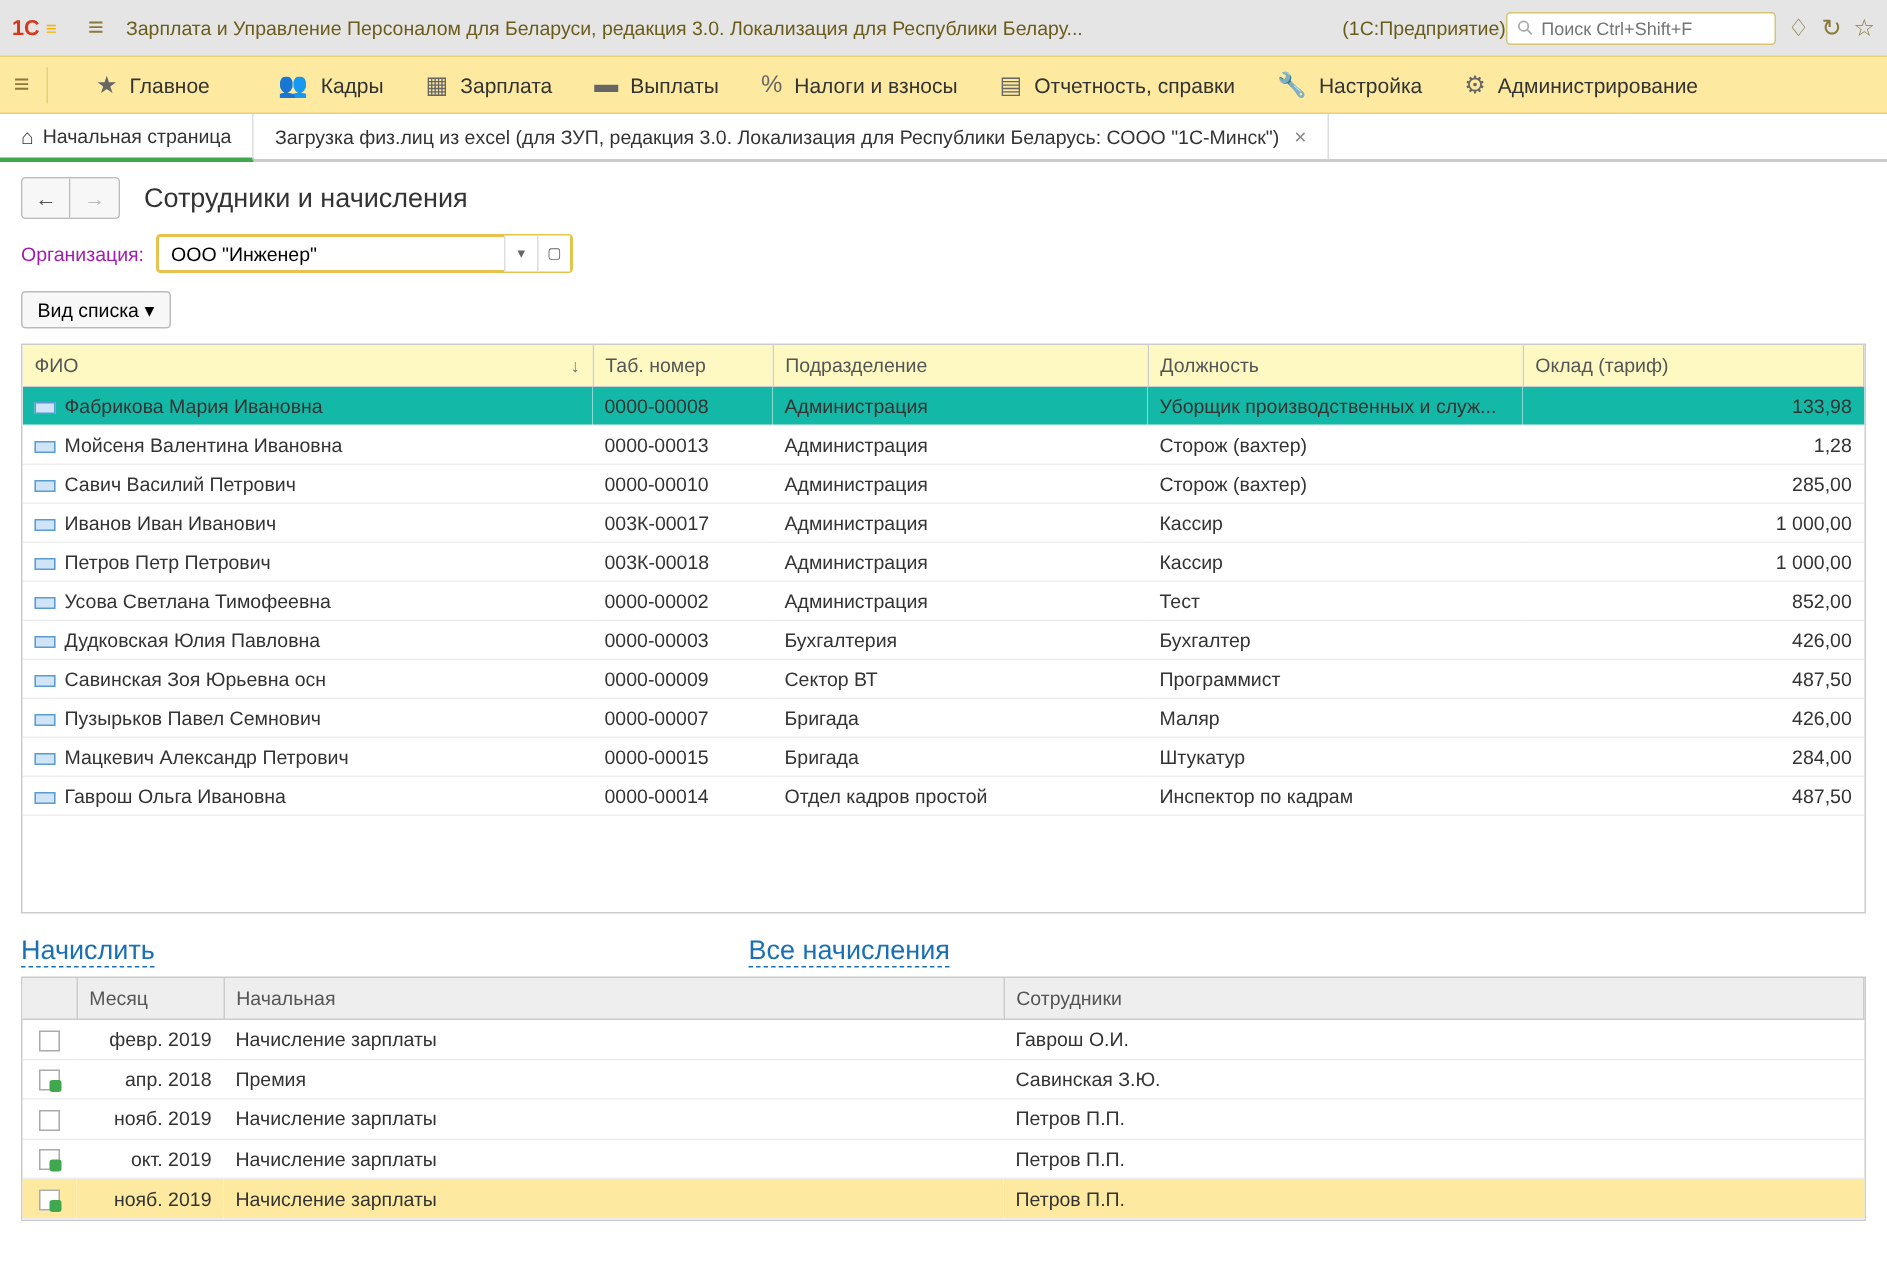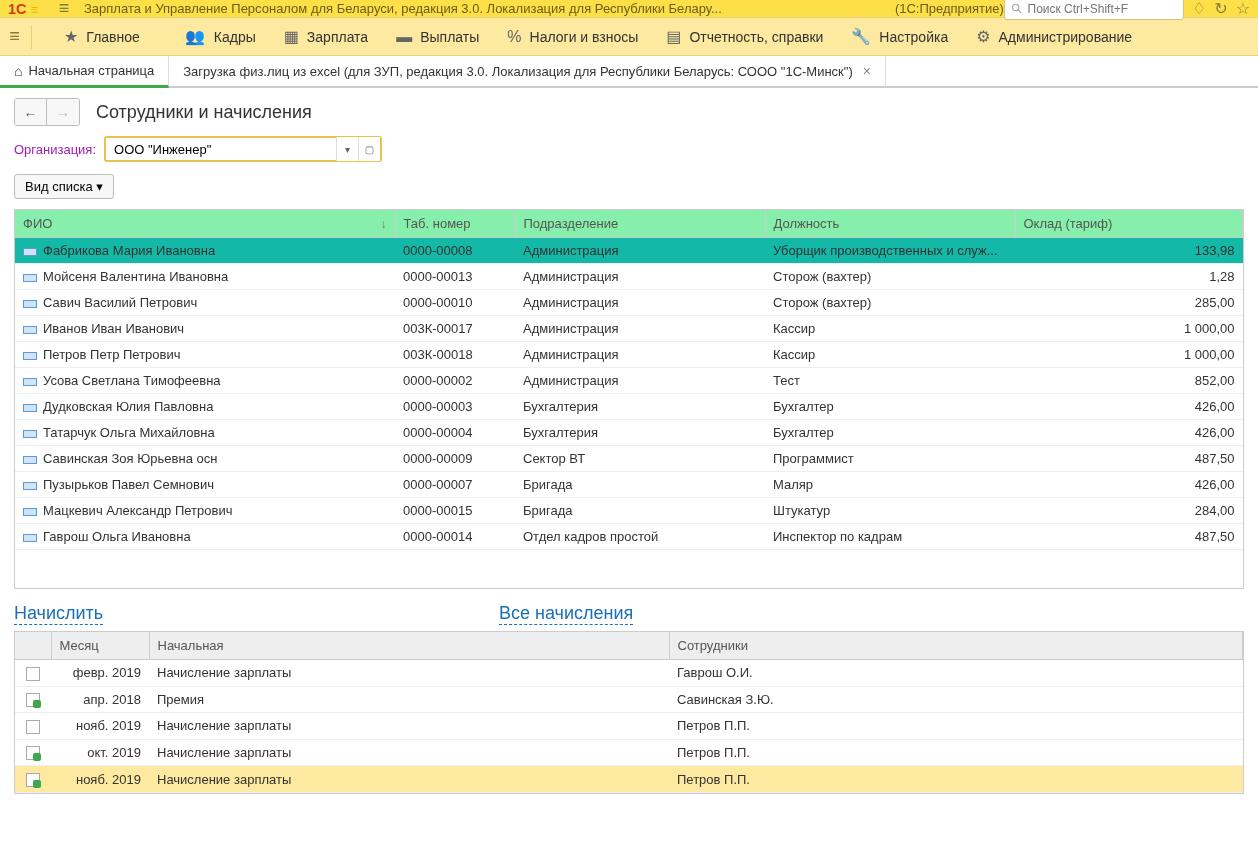--- a/index.html
+++ b/index.html
@@ -1,19 +1,19 @@
 <!DOCTYPE html>
 <html><head>
 <meta charset="utf-8">
 <style>
 * { box-sizing: border-box; margin: 0; padding: 0; }
 body { font-family: Arial, sans-serif; font-size: 13px; color: #333; background: #fff; width: 1258px; height: 843px; overflow: hidden; }
 
 
-.titlebar { background: #fde047; height: 18px; display: flex; align-items: center; padding: 0 8px; border-bottom: 1px solid #e5d276; }
+.titlebar { background: #e5e5e5; height: 38px; display: flex; align-items: center; padding: 0 8px; border-bottom: 1px solid #e5d276; }
 .logo-1c { display: flex; align-items: center; margin-right: 8px; }
 .logo-1c svg { height: 18px; }
 .menu-icon { width: 24px; height: 24px; display: flex; align-items: center; justify-content: center; cursor: pointer; margin-right: 8px; color: #8a7a3a; }
 .menu-icon span { font-size: 18px; }
 .title-text { flex: 1; color: #6b5c1b; font-size: 13px; white-space: nowrap; overflow: hidden; text-overflow: ellipsis; }
 .title-mode { color: #6b5c1b; margin-left: 8px; margin-right: 0; }
 .search-box { background: #fff; border: 1px solid #d5c572; border-radius: 3px; height: 22px; width: 180px; display: flex; align-items: center; padding: 0 6px; }
 .search-box svg { width: 14px; height: 14px; fill: #aaa; margin-right: 4px; }
 .search-box input { border: none; outline: none; font-size: 12px; width: 100%; color: #999; }
 .titlebar-icons { display: flex; align-items: center; margin-left: 8px; gap: 8px; }
@@ -47,21 +47,21 @@
 .org-input { border: none; outline: none; padding: 0 8px; width: 230px; font-size: 13px; }
 .org-btn { width: 22px; height: 24px; border: none; border-left: 1px solid #ddd; background: #fff; cursor: pointer; font-size: 10px; color: #666; }
 
 
 .view-row { padding: 2px 14px 10px 14px; text-decoration: underline; }
 .view-btn { border: 1px solid #bbb; background: #f7f7f7; border-radius: 3px; padding: 4px 10px; font-size: 13px; cursor: pointer; }
 
 
 .table-container { margin: 0 14px; border: 1px solid #ccc; height: 380px; overflow: hidden; position: relative; }
 .employee-table { width: 100%; border-collapse: collapse; table-layout: fixed; }
-.employee-table th { background: #86efac; text-align: left; font-weight: normal; color: #555; padding: 6px 8px; border-right: 1px solid #ccc; border-bottom: 1px solid #ccc; font-size: 13px; position: relative; }
+.employee-table th { background: #fef9c3; text-align: left; font-weight: normal; color: #555; padding: 6px 8px; border-right: 1px solid #ccc; border-bottom: 1px solid #ccc; font-size: 13px; position: relative; }
 .employee-table th .sort-ind { position: absolute; right: 8px; top: 7px; font-size: 12px; color: #777; }
 .employee-table td { padding: 5px 8px; border-bottom: 1px solid #eee; white-space: nowrap; overflow: hidden; text-overflow: ellipsis; }
 .employee-table tr.selected td { background: #14b8a6; }
 .employee-table td.num { text-align: right; }
 .row-icon { display: inline-block; width: 14px; height: 8px; border: 1px solid #5a9bd4; background: #cfe5f7; margin-right: 6px; vertical-align: middle; }
 .col-name { width: 380px; }
 .col-tab { width: 120px; }
 .col-dept { width: 250px; }
 .col-pos { width: 250px; }
 .col-sal { width: auto; }
@@ -236,27 +236,20 @@
           <td class="num">852,00</td>
         </tr>
         <tr>
           <td><span class="row-icon"></span>Дудковская Юлия Павловна</td>
           <td>0000-00003</td>
           <td>Бухгалтерия</td>
           <td>Бухгалтер</td>
           <td class="num">426,00</td>
         </tr>
         <tr>
-          <td><span class="row-icon"></span>Татарчук Ольга Михайловна</td>
-          <td>0000-00004</td>
-          <td>Бухгалтерия</td>
-          <td>Бухгалтер</td>
-          <td class="num">426,00</td>
-        </tr>
-        <tr>
           <td><span class="row-icon"></span>Савинская Зоя Юрьевна осн</td>
           <td>0000-00009</td>
           <td>Сектор ВТ</td>
           <td>Программист</td>
           <td class="num">487,50</td>
         </tr>
         <tr>
           <td><span class="row-icon"></span>Пузырьков Павел Семнович</td>
           <td>0000-00007</td>
           <td>Бригада</td>

